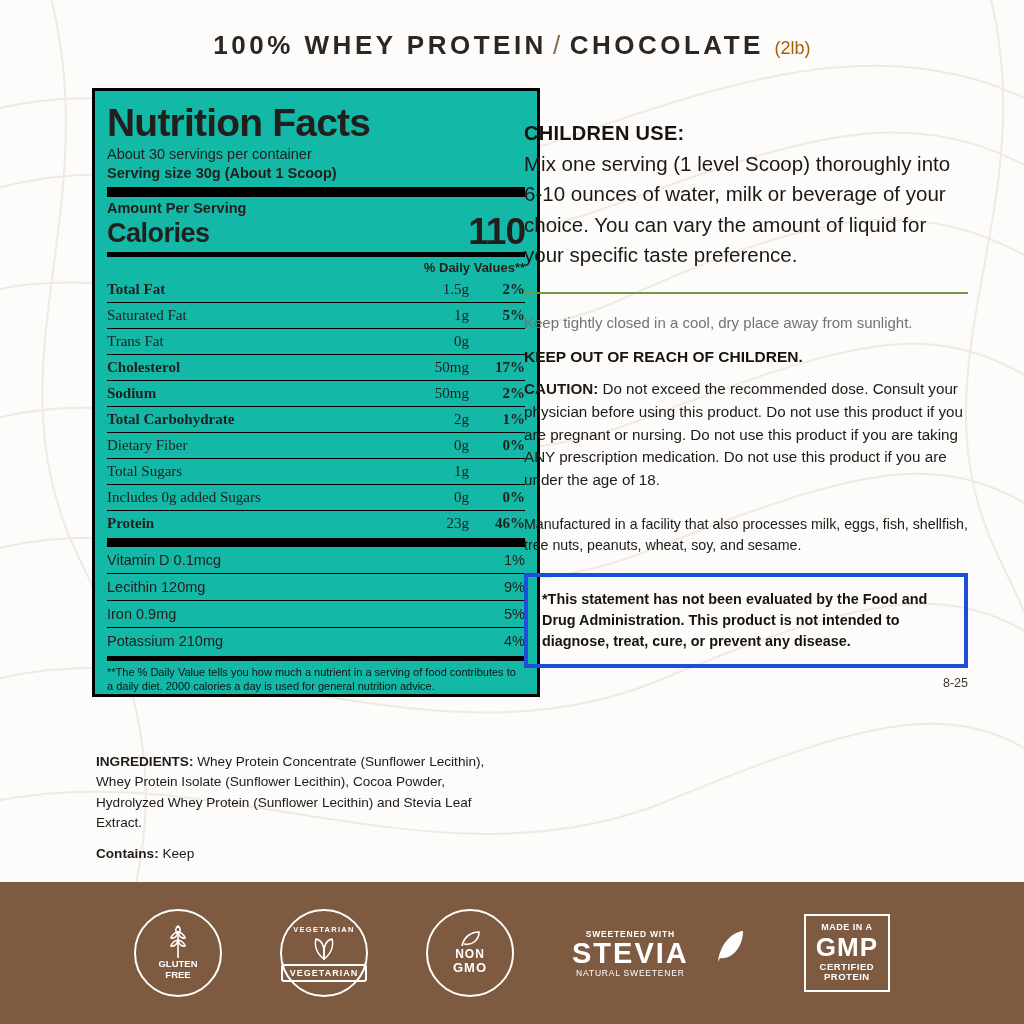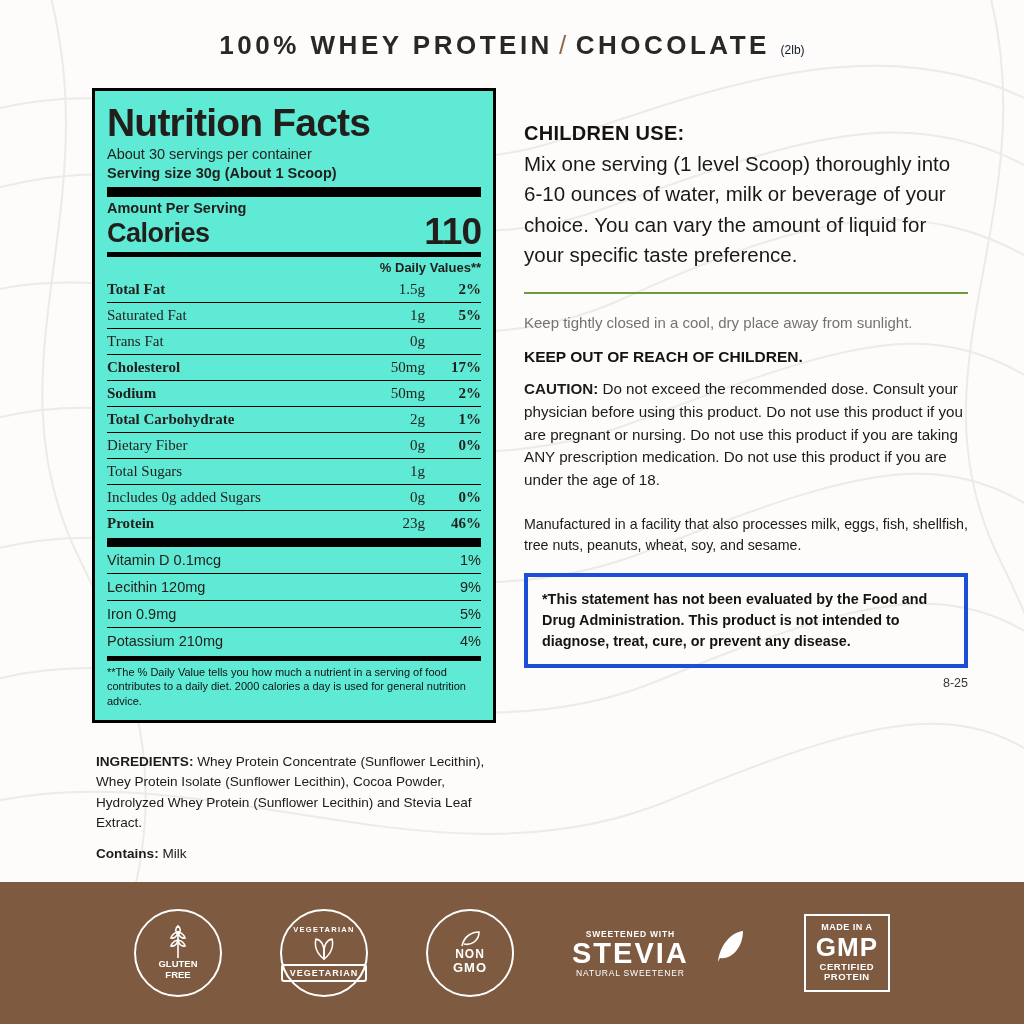--- a/index.html
+++ b/index.html
@@ -18,26 +18,26 @@
 
   
   .header {
     position:absolute; top:30px; left:0; width:1024px;
     text-align:center;
   }
   .header-line {
     font-size:26px; letter-spacing:3.5px; font-weight:700; color:#2b2724;
   }
   .header-line .slash { color:#8a6a4a; font-weight:400; margin:0 6px; }
-  .header-line .size { font-size:12px; letter-spacing:0px; font-weight:400; color:#0f172a; }
+  .header-line .size { font-size:18px; letter-spacing:0px; font-weight:400; color:#a16207; }
 
   
   .nf-panel {
-    position:absolute; left:92px; top:88px; width:404px;
-    border:3px solid #000; background:#5eead4; padding:10px 12px 12px 12px;
+    position:absolute; left:92px; top:88px; width:448px;
+    border:3px solid #000; background:#14b8a6; padding:10px 12px 0 12px;
   }
   .nf-title { font-size:39px; font-weight:700; letter-spacing:-0.8px; line-height:1.0; margin:2px 0 3px 0; }
   .nf-servings { font-size:14.5px; line-height:1.25; }
   .nf-serving-size { font-size:14.5px; font-weight:700; line-height:1.25; margin-top:1px; }
   .rule-thick { border-top:10px solid #000; margin:5px 0 3px 0; }
   .rule-med { border-top:5px solid #000; margin:3px 0 2px 0; }
 
   .amount-per { font-size:14.5px; font-weight:700; margin:2px 0 0 0; }
   .cal-row { display:flex; align-items:flex-end; justify-content:space-between; margin:-2px 0 3px 0; }
   .cal-label { font-size:27px; font-weight:700; letter-spacing:-0.5px; }
@@ -241,21 +241,21 @@
 
     <div class="footnote-sep"></div>
     <div class="nf-footnote">**The % Daily Value tells you how much a nutrient in a  serving of food contributes to a daily diet. 2000 calories a day is used for general nutrition advice.</div>
   </div>
 
   <div class="ingredients">
     <div>
       <span class="lead">INGREDIENTS:</span><span> Whey Protein Concentrate (Sunflower Lecithin), Whey Protein Isolate (Sunflower Lecithin), Cocoa Powder, Hydrolyzed Whey Protein (Sunflower Lecithin) and Stevia Leaf Extract.</span>
     </div>
     <div class="contains">
-      <span class="lead">Contains:</span><span> Milk</span>
+      <span class="lead">Contains:</span><span> Keep</span>
     </div>
   </div>
 
   <div class="right">
     <div class="sug-title">CHILDREN USE:</div>
     <div class="sug-body">Mix one serving (1 level Scoop) thoroughly into 6-10 ounces of water, milk or beverage of your choice. You can vary the amount of liquid for your specific taste preference.</div>
 
     <div class="green-rule"></div>
 
     <div class="store-text">Keep tightly closed in a cool, dry place away from sunlight.</div>

